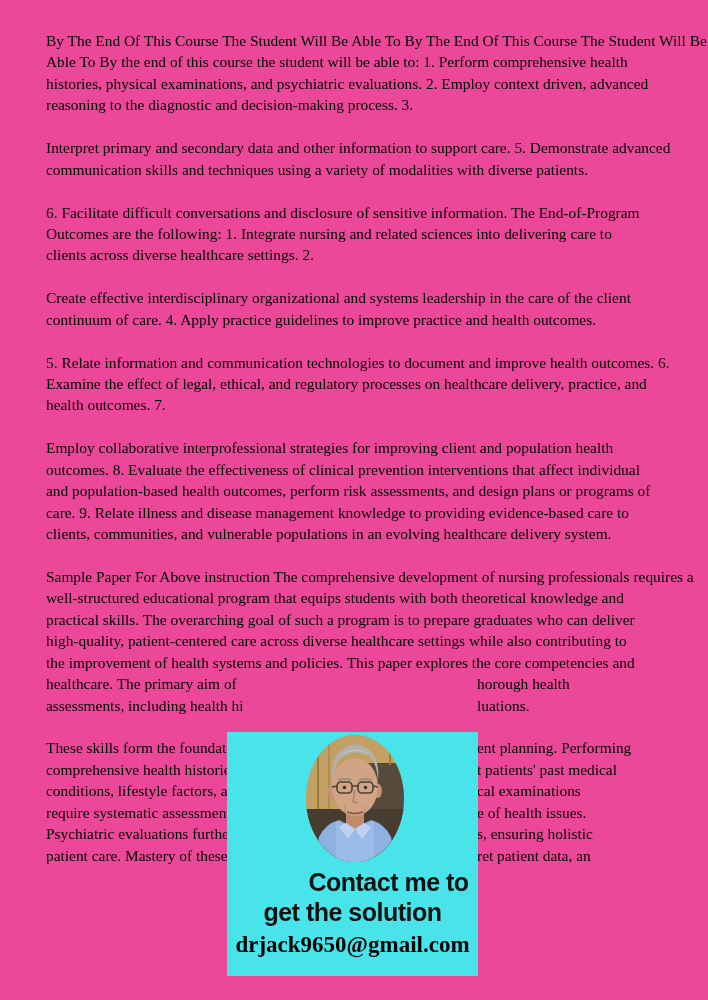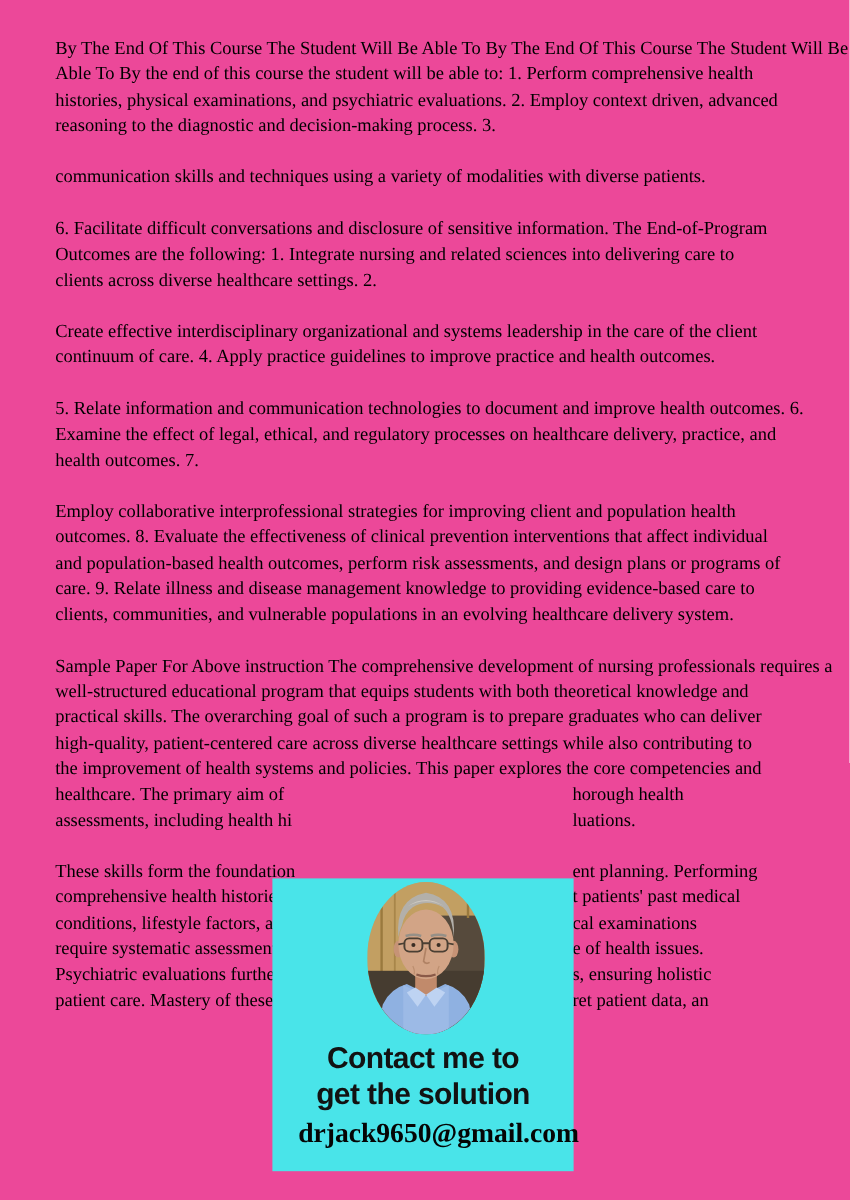--- a/index.html
+++ b/index.html
@@ -23,41 +23,42 @@
     position:absolute; left:79px; top:3px; width:98px; height:127px;
     border-radius:50%; overflow:hidden;
   }
   .avatar svg { display:block; width:98px; height:127px; }
   .contact-line {
     position:absolute; left:0; width:100%;
     font-family:"Liberation Sans", sans-serif;
     font-weight:bold; font-size:25px; line-height:30px;
     color:#121212; letter-spacing:-0.5px;
   }
-  .contact-line.l1 { top:135px; }
+  .contact-line.l1 { top:135px;margin-left:36px; }
   .contact-line.l2 { top:165px;text-align:center; }
   .contact-email {
     position:absolute; left:0; top:199px; width:100%;
     font-family:"Liberation Serif", serif;
-    font-weight:bold; font-size:23px; line-height:28px; color:#050505;padding-left:13px;
+    font-weight:bold; font-size:23px; line-height:28px; color:#050505;
   }
 </style>
 </head>
 <body>
 
 <div class="page">
 
   <div class="doc-text" id="doc-text">
       <div class="paragraph">
         <div class="line">By The End Of This Course The Student Will Be Able To By The End Of This Course The Student Will Be</div>
         <div class="line">Able To By the end of this course the student will be able to: 1. Perform comprehensive health</div>
         <div class="line">histories, physical examinations, and psychiatric evaluations. 2. Employ context driven, advanced</div>
         <div class="line">reasoning to the diagnostic and decision-making process. 3.</div>
       </div>
       <div class="paragraph">
+        <div class="line">Interpret primary and secondary data and other information to support care. 5. Demonstrate advanced</div>
         <div class="line">communication skills and techniques using a variety of modalities with diverse patients.</div>
       </div>
       <div class="paragraph">
         <div class="line">6. Facilitate difficult conversations and disclosure of sensitive information. The End-of-Program</div>
         <div class="line">Outcomes are the following: 1. Integrate nursing and related sciences into delivering care to</div>
         <div class="line">clients across diverse healthcare settings. 2.</div>
       </div>
       <div class="paragraph">
         <div class="line">Create effective interdisciplinary organizational and systems leadership in the care of the client</div>
         <div class="line">continuum of care. 4. Apply practice guidelines to improve practice and health outcomes.</div>

